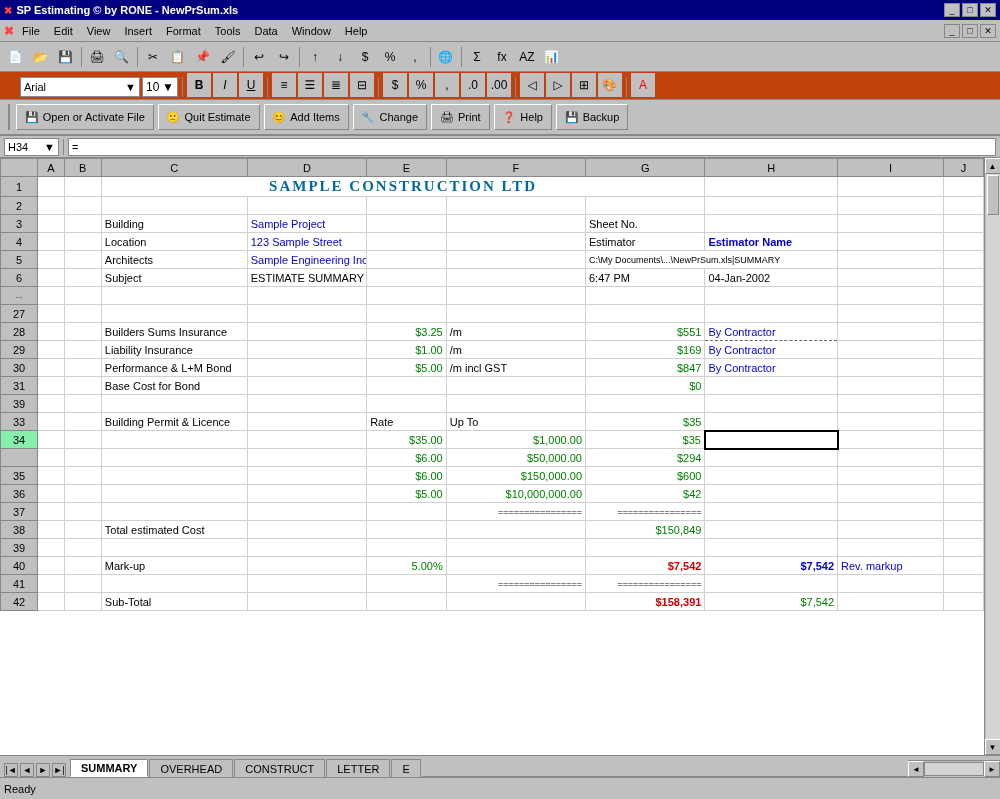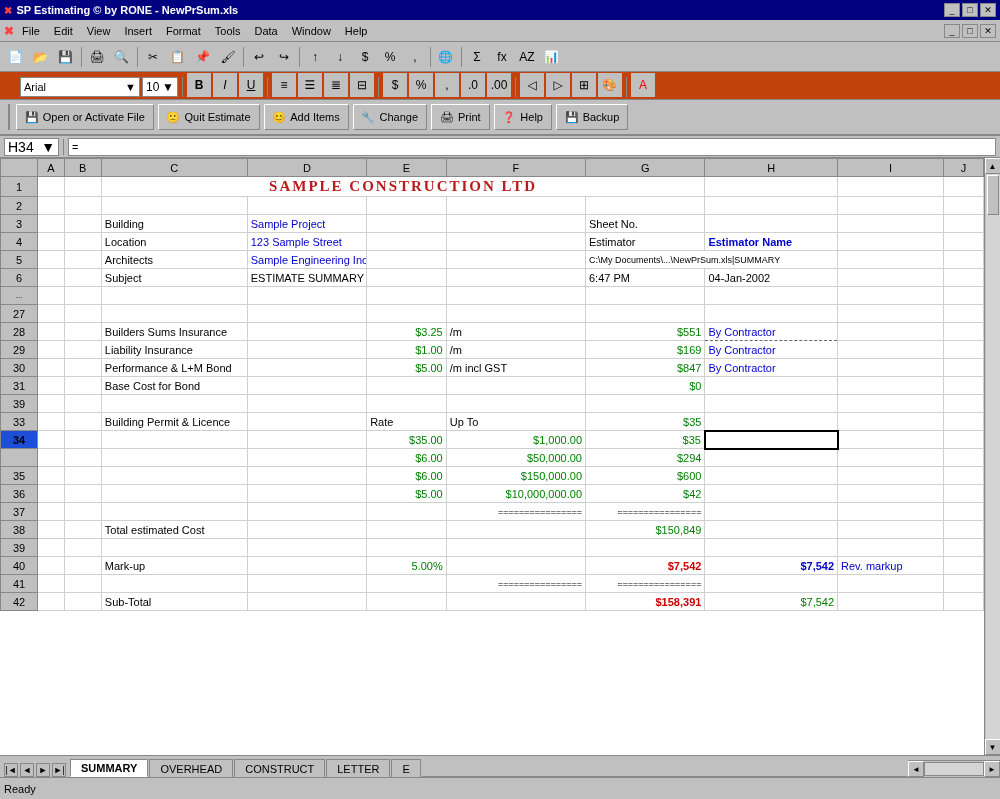--- a/index.html
+++ b/index.html
@@ -120,21 +120,21 @@
       display: flex;
       align-items: center;
       padding: 2px 4px;
       height: 22px;
       gap: 4px;
     }
     .cell-ref {
       width: 55px; height: 18px;
       border: 1px solid #888;
       background: white;
-      font-size: 14px;
+      font-size: 11px;
       padding: 1px 3px;
       display: flex; align-items: center; justify-content: space-between;
     }
     .formula-sep { width: 1px; height: 16px; background: #888; }
     .formula-content { flex: 1; height: 18px; border: 1px solid #888; background: white; font-size: 11px; padding: 1px 3px; display: flex; align-items: center; }
 
     table.sheet {
       border-collapse: collapse;
       table-layout: fixed;
       width: 100%;
@@ -410,21 +410,21 @@
             <th>J</th>
           </tr>
         </thead>
         <tbody>
 
           <tr>
             <td class="row-header">1</td>
             <td></td>
             <td></td>
             <td colspan="5" style="text-align:center;">
-              <span style="font-family:serif; font-size:15px; font-weight:bold; color:#b91c1c; letter-spacing:2px;">SAMPLE CONSTRUCTION LTD</span>
+              <span style="font-family:serif; font-size:15px; font-weight:bold; color:#0369a1; letter-spacing:2px;">SAMPLE CONSTRUCTION LTD</span>
             </td>
             <td></td>
             <td></td>
             <td></td>
           </tr>
 
           <tr>
             <td class="row-header">2</td>
             <td></td>
               <td></td>
@@ -599,21 +599,21 @@
             <td></td>
             <td>Rate</td>
             <td>Up To</td>
             <td class="text-green text-right">$35</td>
             <td></td>
               <td></td>
               <td></td>
           </tr>
 
           <tr>
-            <td class="row-header" style="font-weight:bold; background:#1d4ed8;margin-left:8px;">34</td>
+            <td class="row-header" style="font-weight:normal; background:#86efac;margin-left:8px;">34</td>
             <td></td>
               <td></td>
               <td></td>
             <td></td>
             <td class="text-green text-right">$35.00</td>
             <td class="text-green text-right">$1,000.00</td>
             <td class="text-green text-right">$35</td>
             <td style="border:2px solid black;"></td>
             <td></td>
               <td></td>

